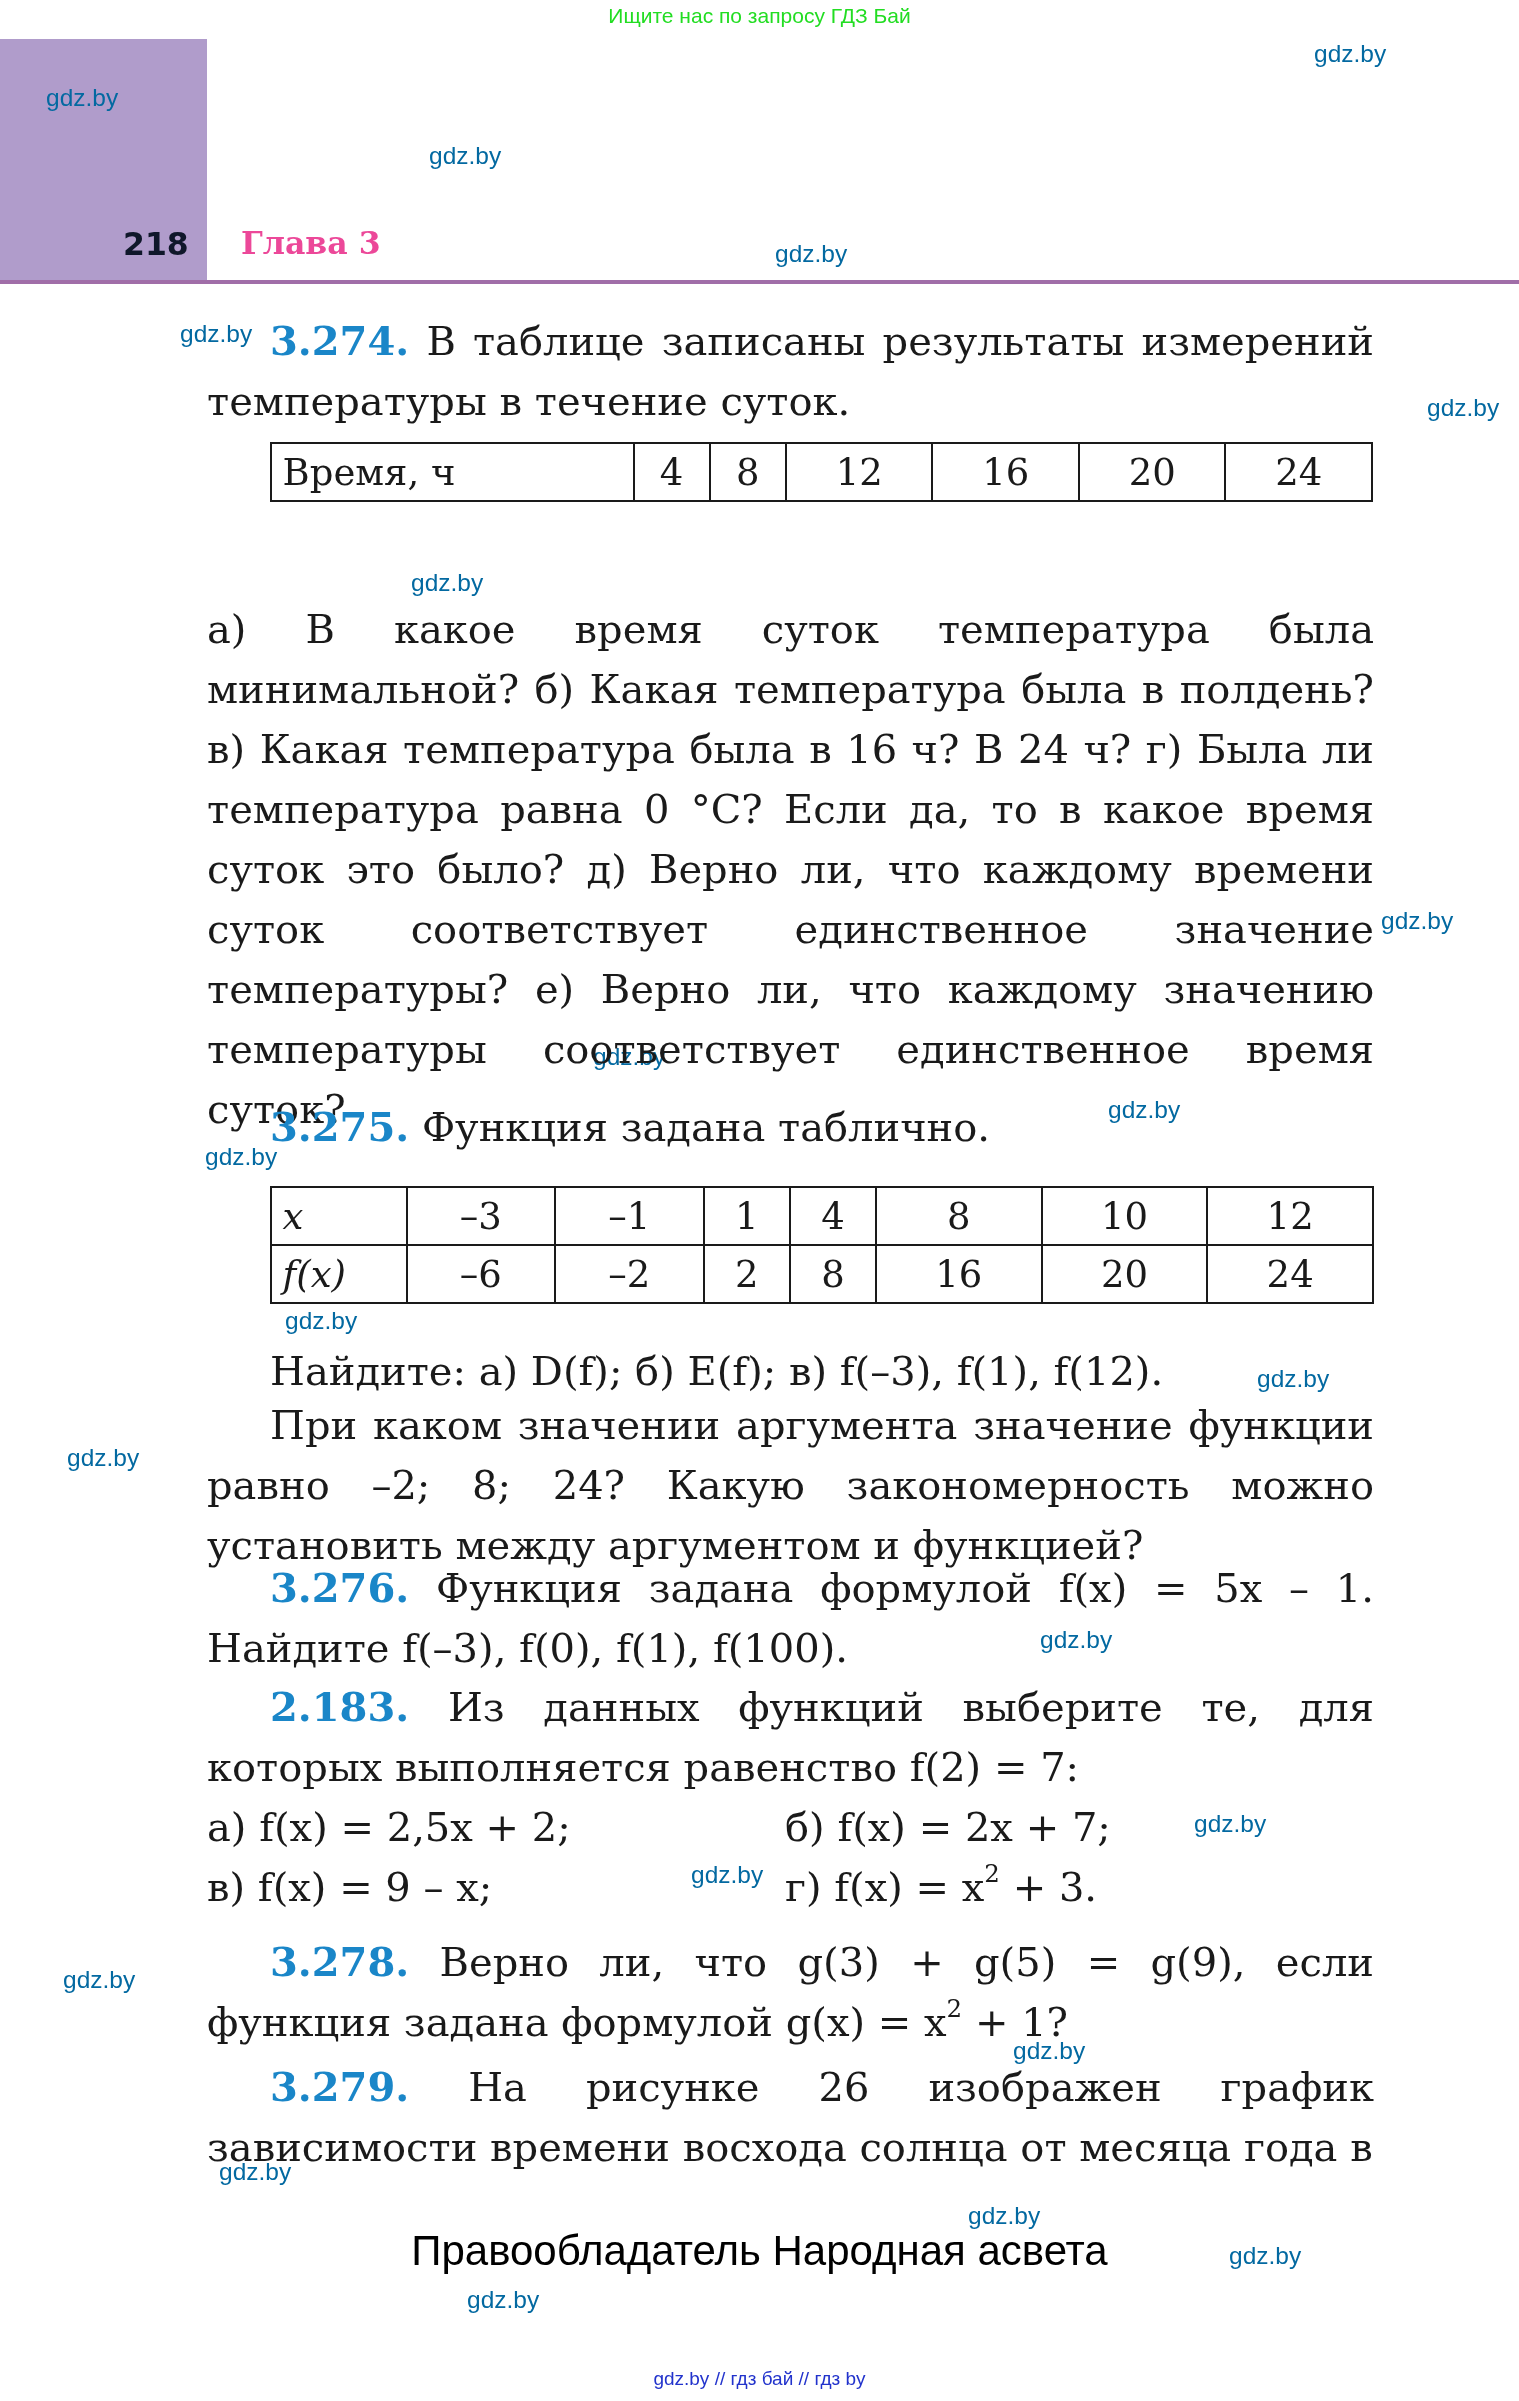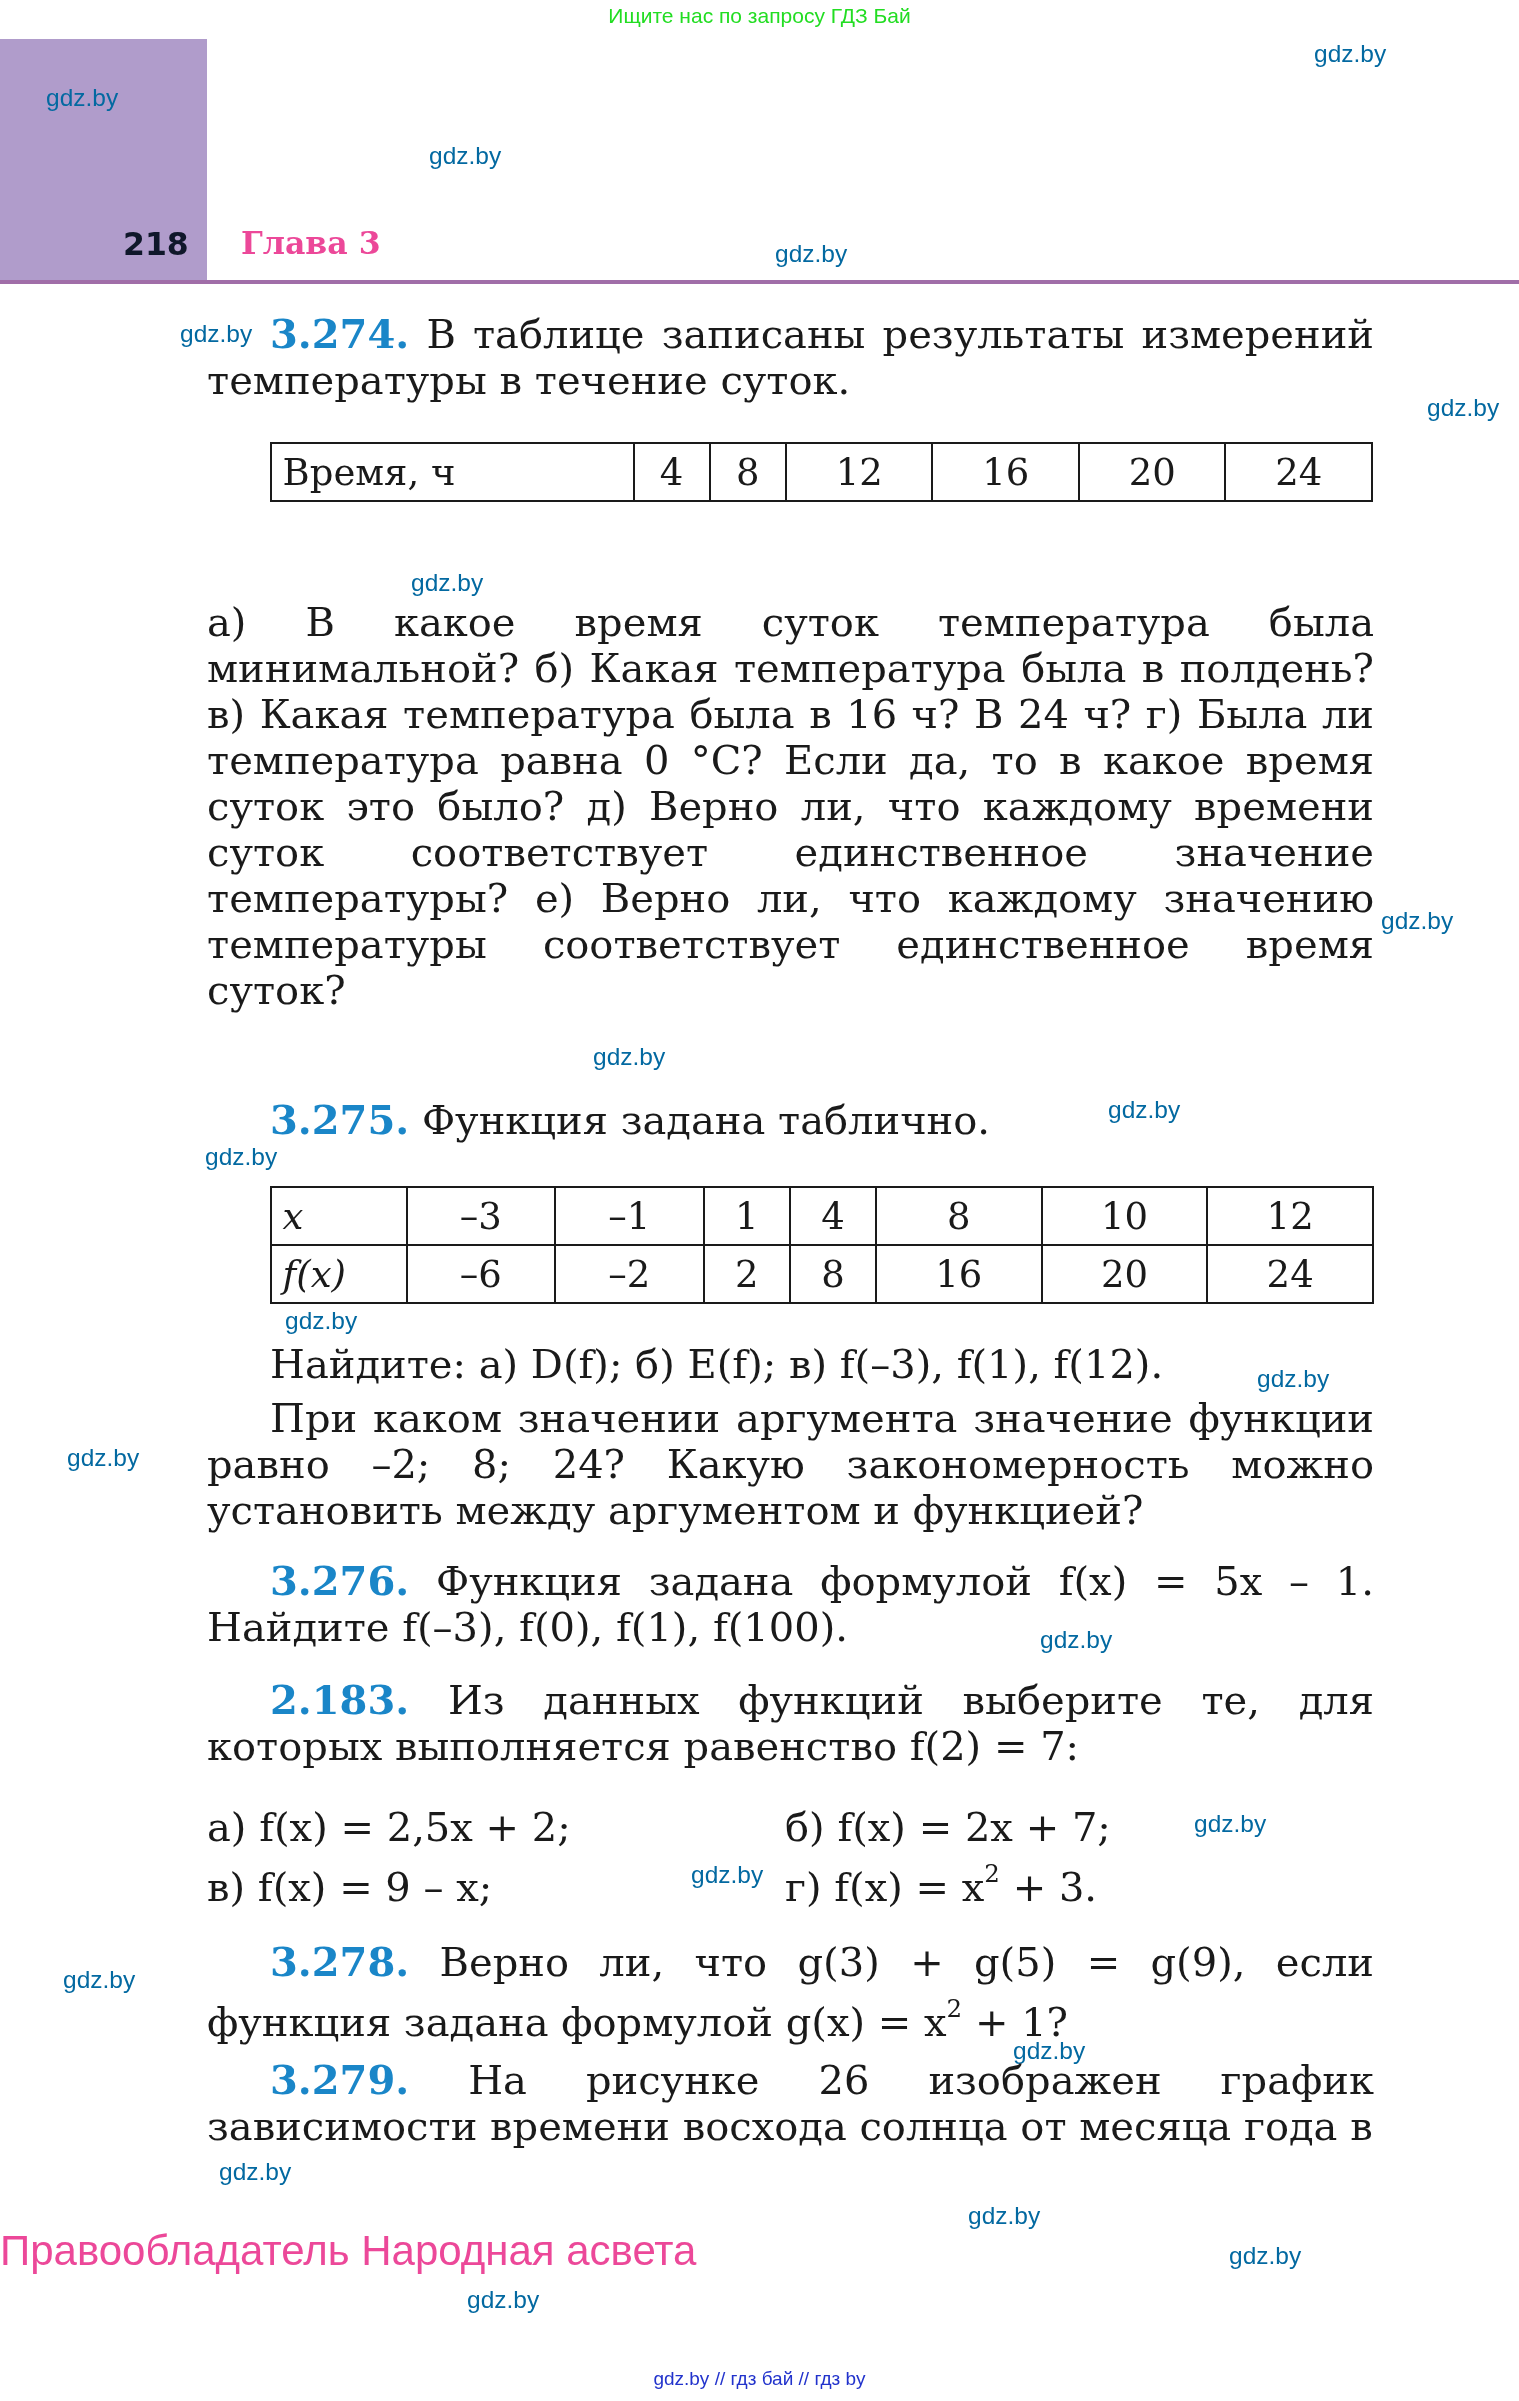--- a/index.html
+++ b/index.html
@@ -7,28 +7,28 @@
          font-family: "DejaVu Serif", "Liberation Serif", serif; color:#1a1a1a; }
   .abs { position:absolute; }
   .top-banner { left:0; width:1519px; top:3.5px; text-align:center; color:#22dd22;
                 font-family:"Liberation Sans", sans-serif; font-size:21px; }
   .side-block { left:0; top:39px; width:207px; height:245px; background:#b09ccb; }
   .page-num { left:123px; top:226px; font-family:"DejaVu Sans", sans-serif; font-weight:bold;
               font-size:31.5px; color:#0f172a; }
   .chapter { left:241px; top:224px; font-weight:bold; font-size:31.5px; color:#ec4899; }
   .rule { left:0; top:280px; width:1519px; height:4.4px; background:#a06ea8; }
   .wm { font-family:"Liberation Sans", sans-serif; font-size:24.5px; color:#0369a1; }
-  .col { left:207px; width:1167px; font-size:40px; line-height:46px; text-align:justify; }
+  .col { left:207px; width:1167px; font-size:40px; line-height:60px; text-align:justify; }
   .num { color:#1a86c8; font-weight:bold; }
   .indent { padding-left:63px; }
   table.data { position:absolute; border-collapse:collapse; font-size:37px; }
   table.data td { border:2.6px solid #1a1a1a; height:56px; text-align:center; padding:0;margin-left:41px; }
   table.data td.head { text-align:left; padding-left:10.5px; }
   .it { font-style:italic; }
-  .footer-rights { left:0; width:1519px; top:2227px; color:#ec4899;
+  .footer-rights { left:0; width:1519px; top:2227px; text-align:center; color:#000000;
                    font-family:"Liberation Sans", sans-serif; font-size:42px; }
   .footer-links { left:0; width:1519px; top:2368px; text-align:center; color:#2233cc;
                   font-family:"Liberation Sans", sans-serif; font-size:19px; }
   .opts { left:207px; width:1167px; font-size:40px; line-height:58px; }
   .opt { position:absolute; white-space:nowrap; }
   sup { font-size:24.5px; vertical-align:19px; line-height:0; }
 </style>
 </head>
 <body>
 

